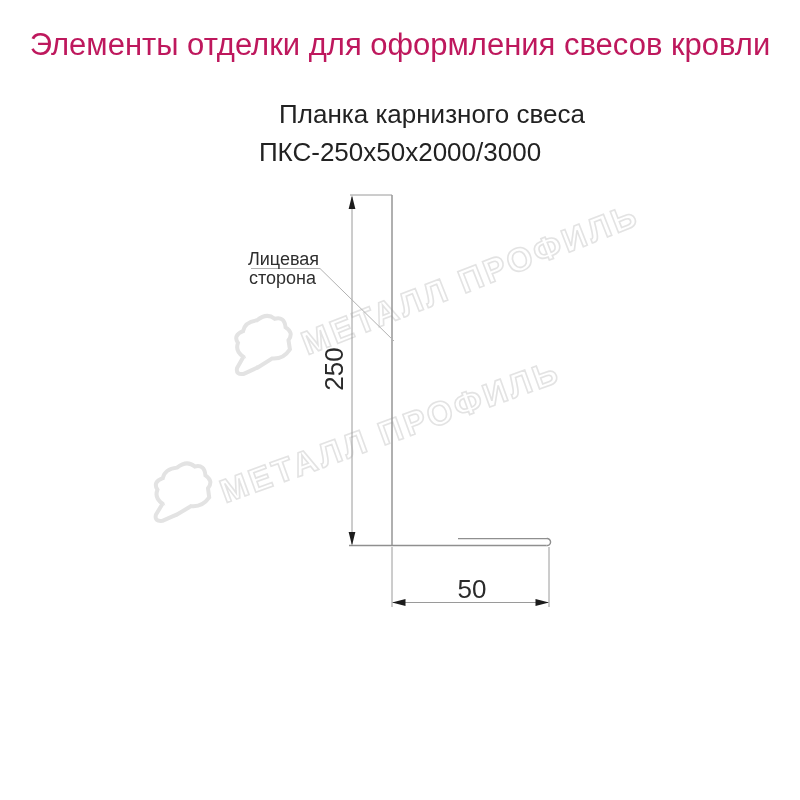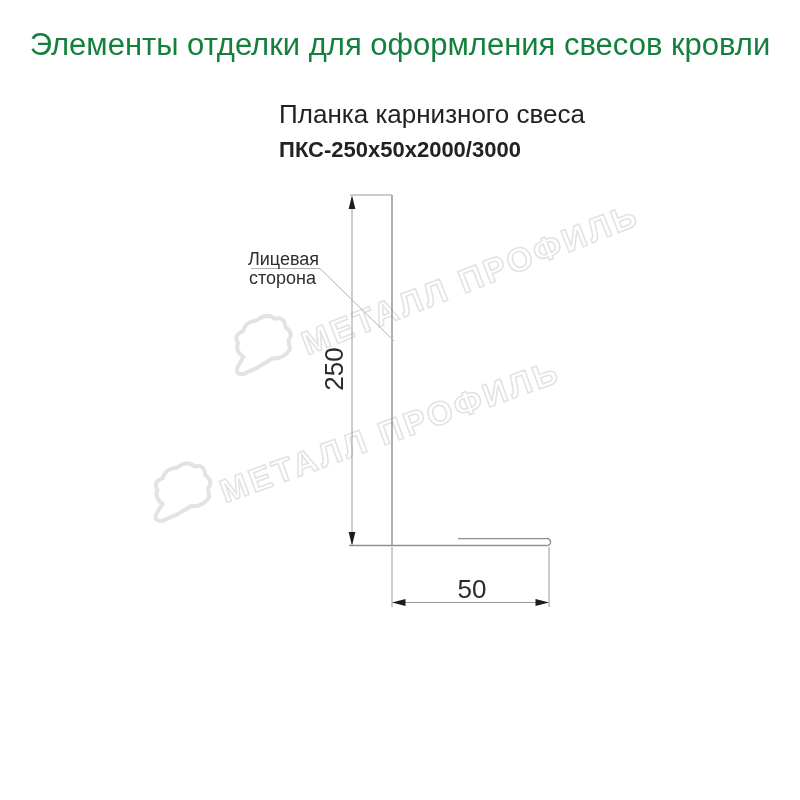--- a/index.html
+++ b/index.html
@@ -4,32 +4,32 @@
 <style>
   html,body{margin:0;padding:0;}
   body{
     width:800px;height:800px;background:#ffffff;
     font-family:"Liberation Sans", sans-serif;
     position:relative;overflow:hidden;color:#1c1c1c;
   }
   .page{position:absolute;inset:0;width:800px;height:800px;}
   .page-title{
     position:absolute;top:27px;left:0;width:800px;
-    text-align:center;font-size:31px;font-weight:400;color:#15803d;
+    text-align:center;font-size:31px;font-weight:400;color:#be185d;
     letter-spacing:0px;white-space:nowrap;
   }
   .subtitle{
     position:absolute;top:99px;left:0;width:800px;
     text-align:center;font-size:26px;font-weight:400;color:#222;
     white-space:nowrap;
     padding-left:32px;
   }
   .product-code{
     position:absolute;top:137px;left:0;width:800px;
-    text-align:center;font-size:22px;font-weight:700;color:#222;
+    text-align:center;font-size:26px;font-weight:400;color:#222;
     white-space:nowrap;
   }
   .diagram-svg{position:absolute;top:0;left:0;}
   .footer-notes{
     position:absolute;left:28px;top:740px;
     font-size:17px;line-height:19.5px;color:#232323;
   }
   .wm-text{
     font-family:"Liberation Sans", sans-serif;
     font-weight:bold;font-size:33px;letter-spacing:3px;

